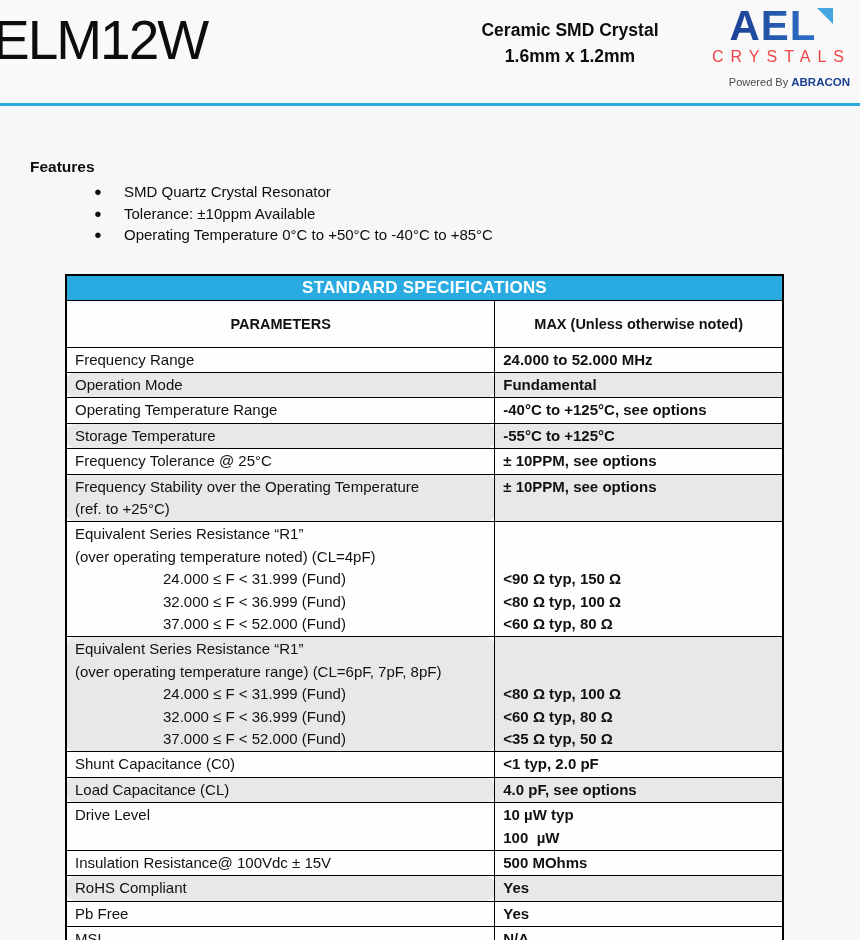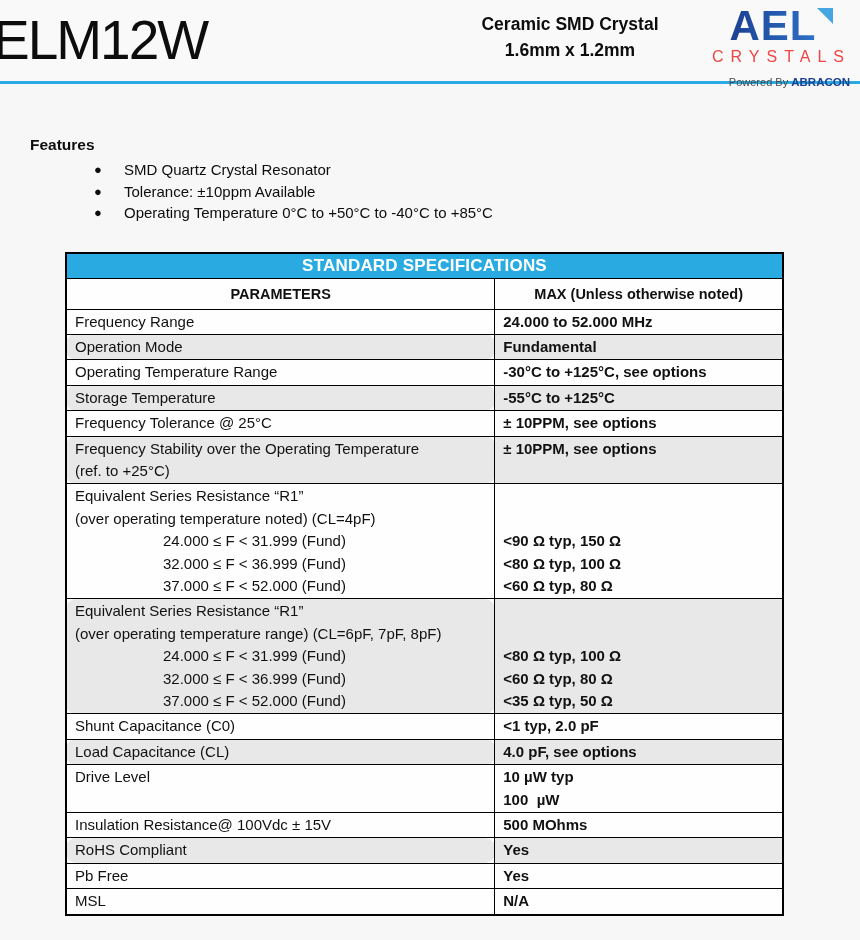--- a/index.html
+++ b/index.html
@@ -4,27 +4,27 @@
 <style>
   * { box-sizing: border-box; }
   html,body { margin:0; padding:0; }
   body {
     width:860px; height:940px; overflow:hidden;
     background:#f7f7f7;
     font-family:"Liberation Sans", sans-serif;
     color:#111;
   }
   
-  header { position:relative; height:81px; background:#f9f9f9; }
+  header { position:relative; height:103px; background:#f9f9f9; }
   .product-title {
     position:absolute; left:-7px; top:8px; margin:0;
     font-size:55px; font-weight:400; letter-spacing:-2px; color:#0d0d0d;
   }
   .subtitle {
-    position:absolute; left:440px; top:11px; width:260px;
+    position:absolute; left:440px; top:17px; width:260px;
     text-align:center; font-weight:700; font-size:17.5px; line-height:26px; color:#0d0d0d;
   }
   .logo { position:absolute; right:8px; top:5px; width:148px; text-align:center; }
   .logo-top { position:relative; display:inline-block; padding-right:10px; }
   .ael {
     font-size:42px; line-height:42px; font-weight:700; letter-spacing:1px;
     color:#2257a8;
     background:linear-gradient(90deg,#1c3f94,#2d72c6);
     -webkit-background-clip:text; background-clip:text; -webkit-text-fill-color:transparent;
   }
@@ -46,21 +46,21 @@
   table.specs {
     border-collapse:collapse; table-layout:fixed;
     margin:28px 0 0 65px; width:719px;
     border:2px solid #000; background:#fefefe;
   }
   table.specs td { border:1px solid #000; vertical-align:top; font-size:15px; }
   tr.title-row td {
     background:#29abe2; color:#fff; font-weight:700; text-align:center;
     font-size:17px; padding:2px 0; letter-spacing:0.2px;
   }
-  tr.colhead-row td { font-weight:700; text-align:center; font-size:14.5px; padding:7px 0; }
+  tr.colhead-row td { font-weight:700; text-align:center; font-size:14.5px; padding:15px 0; }
   tr.spec-row.shaded td { background:#e8e8e8; }
   td.param { padding:1px 8px;border-radius:10px; }
   td.value { padding:1px 8px; font-weight:700; }
   .line { line-height:22.4px; min-height:22.4px; white-space:pre-wrap; }
   .line.indent { padding-left:88px; }
 </style>
 </head>
 <body>
 
 <header>
@@ -128,21 +128,21 @@
         </td>
         <td class="value">
           <div class="line">Fundamental</div>
         </td>
       </tr>
       <tr class="spec-row">
         <td class="param">
           <div class="line">Operating Temperature Range</div>
         </td>
         <td class="value">
-          <div class="line">-30°C to +125°C, see options</div>
+          <div class="line">-40°C to +125°C, see options</div>
         </td>
       </tr>
       <tr class="spec-row shaded">
         <td class="param">
           <div class="line">Storage Temperature</div>
         </td>
         <td class="value">
           <div class="line">-55°C to +125°C</div>
         </td>
       </tr>

